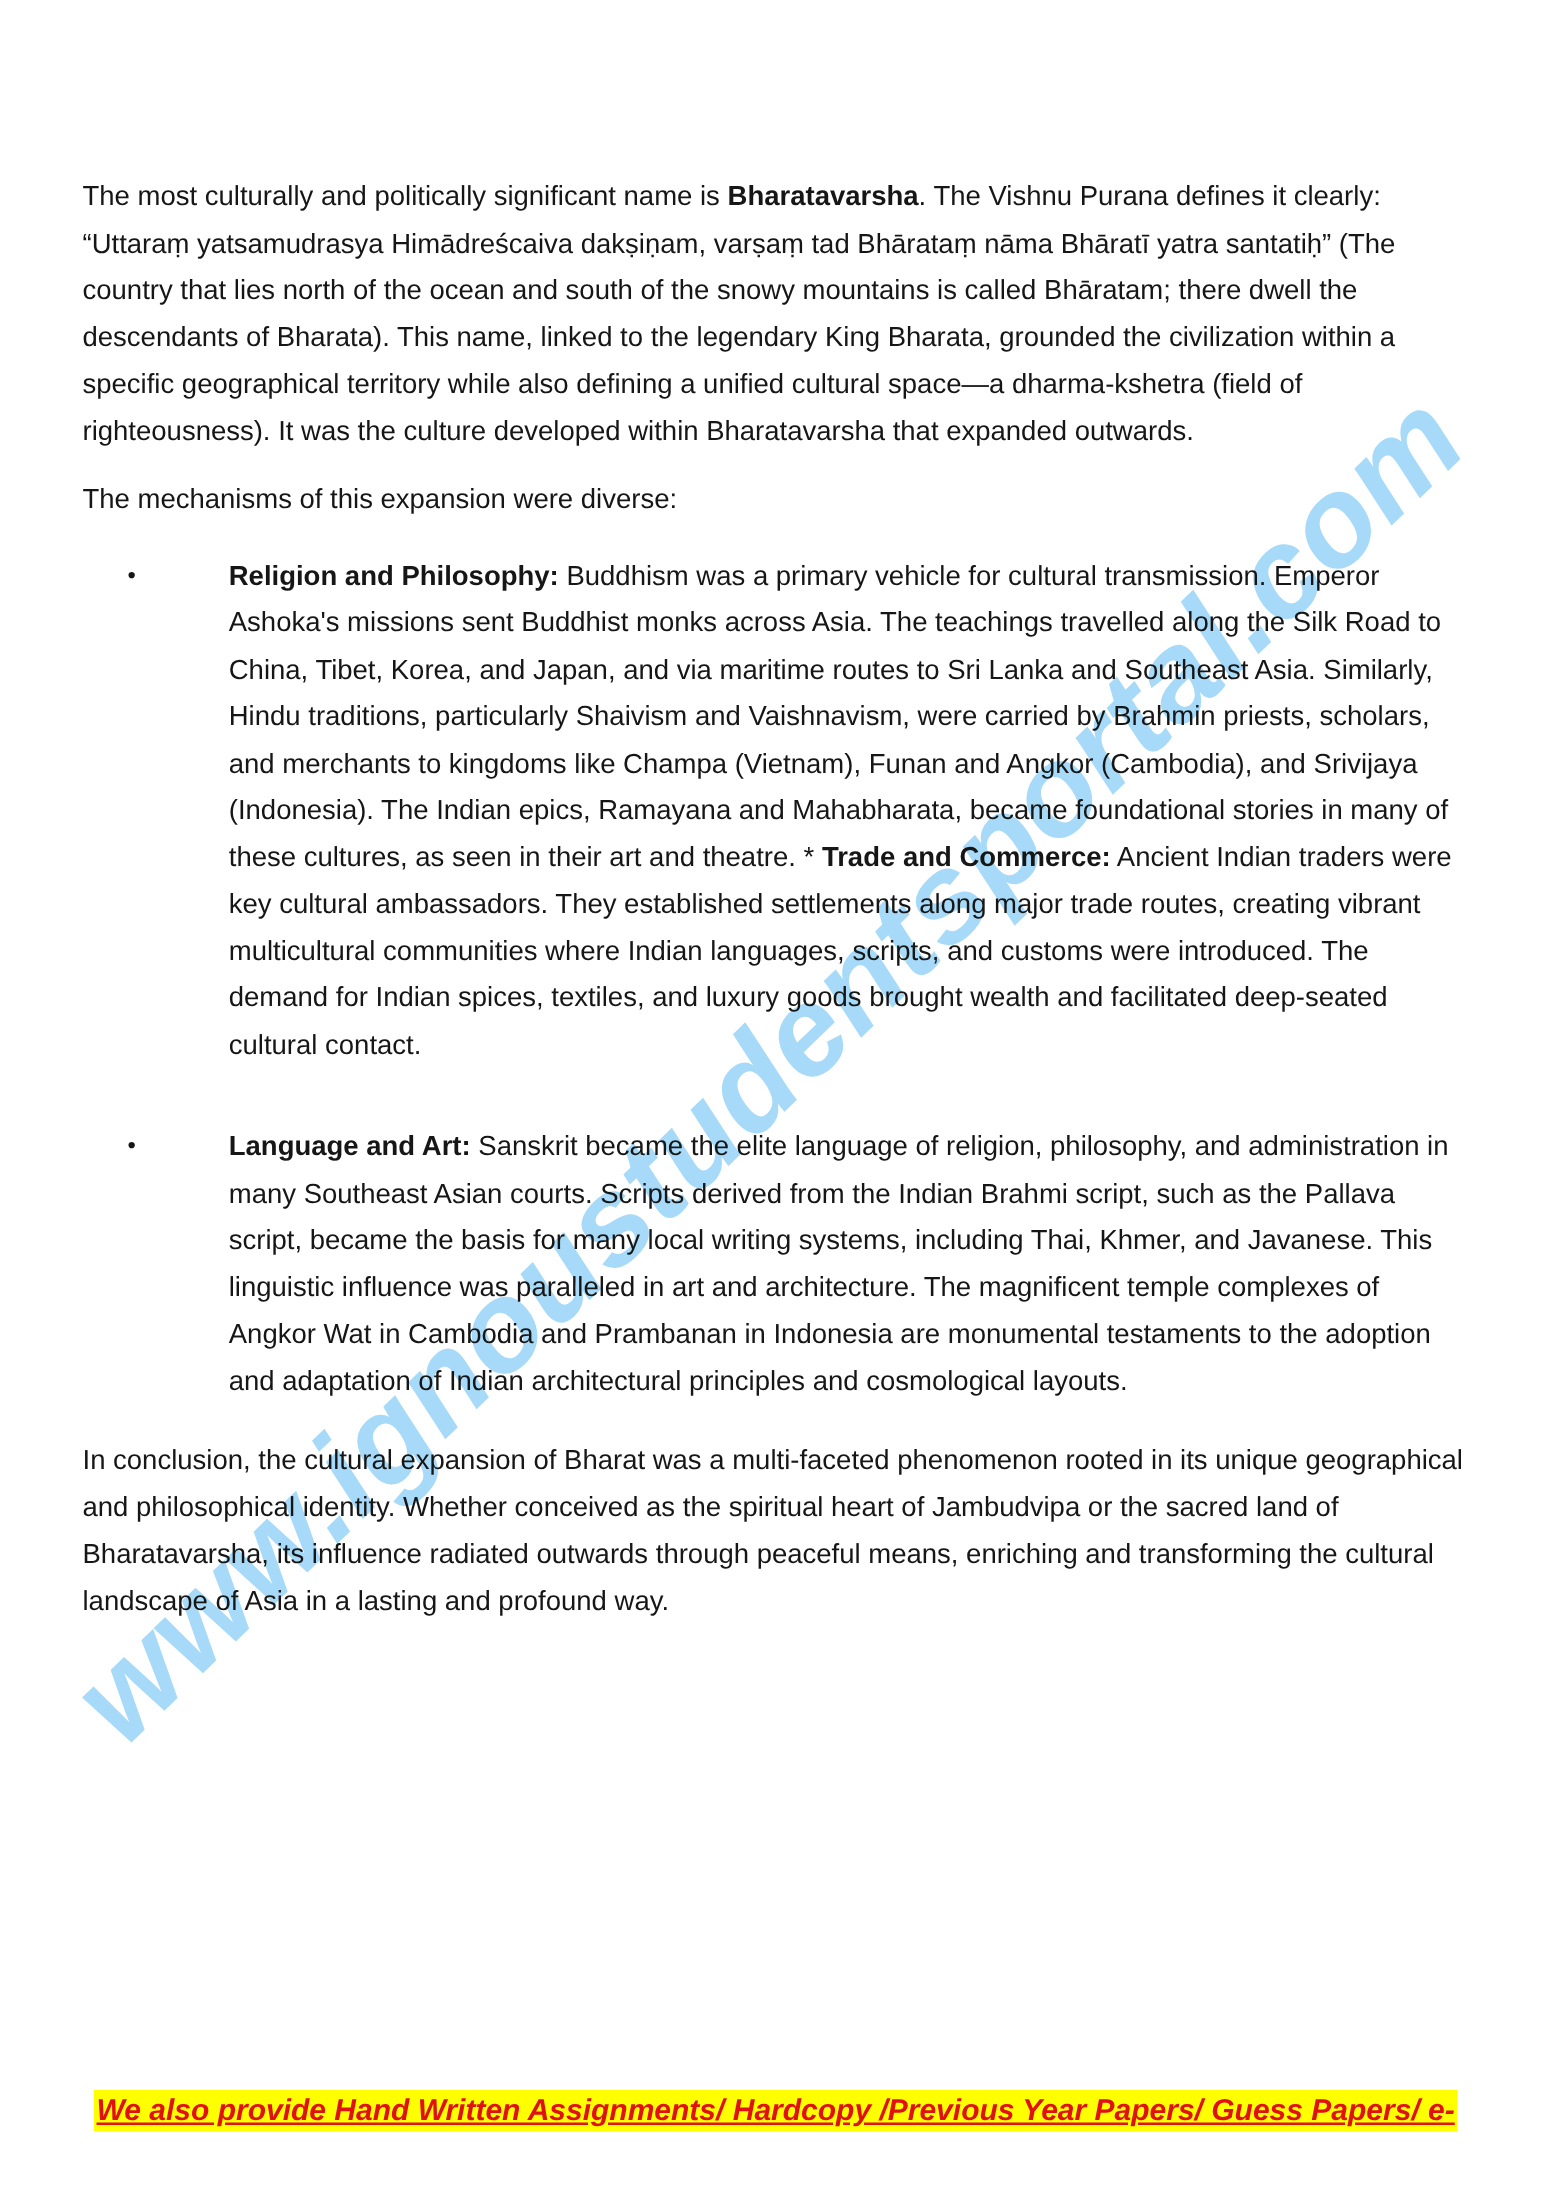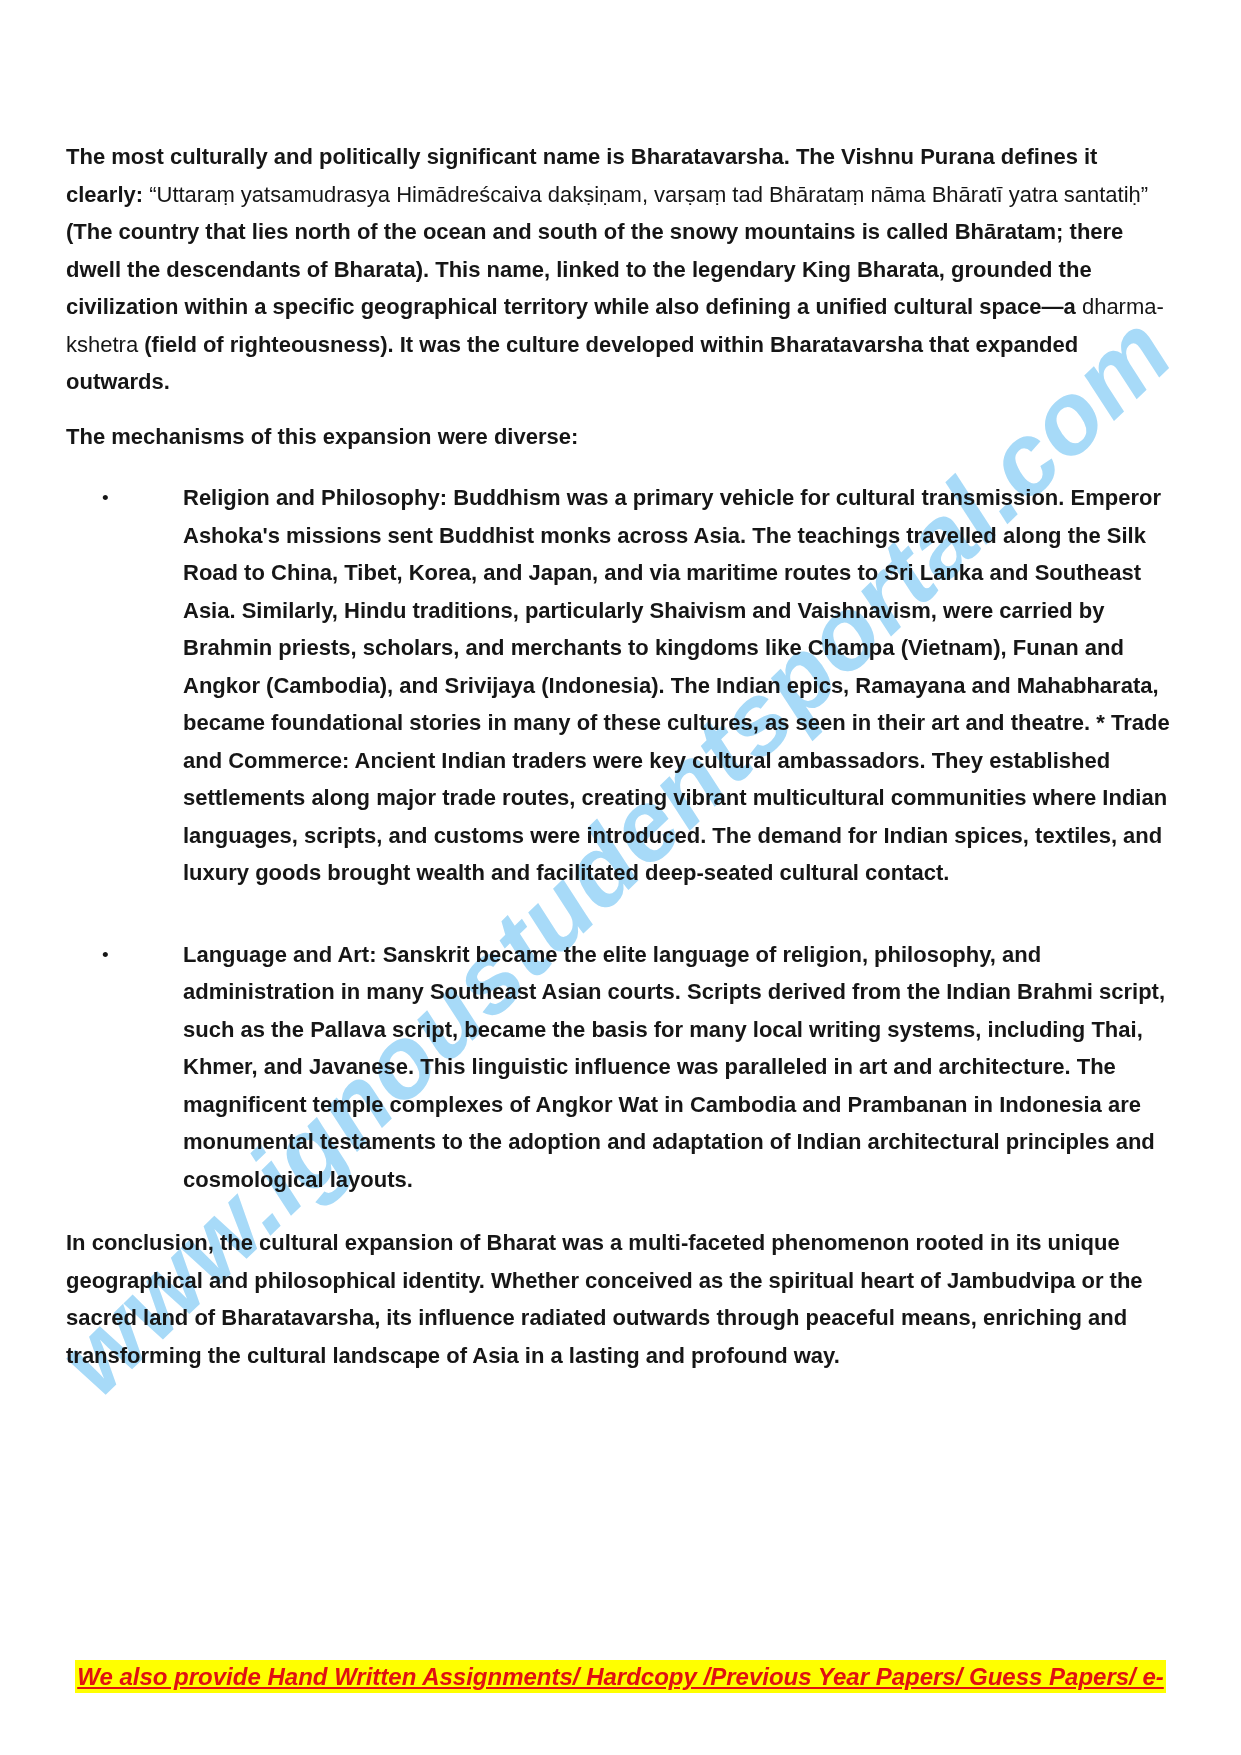--- a/index.html
+++ b/index.html
@@ -50,38 +50,38 @@
   .bullet-item { display: flex; margin: 0 0 44px 0; }
   .bullet-item.last-bullet { margin-bottom: 26px; }
   .bullet-marker {
     flex: 0 0 69px;
     box-sizing: border-box;
     padding-left: 36px;
     font-size: 19px;
   }
   .bullet-text { flex: 1 1 auto; margin-left: 48px; }
 
-  .seg-normal { font-weight: bold; font-style: normal; text-align: center; }
+  .seg-normal { font-weight: normal; font-style: normal; text-align: center; }
   .seg-bold   { font-weight: bold; }
   .seg-italic { }
 
   
   .footer {
     position: absolute;
     left: 0;
     right: 0;
     top: 1660px;
     z-index: 1;
     text-align: center;
     font-size: 24px;
     line-height: 34px;
     font-weight: bold;
     font-style: italic;
   }
-  .footer-line { margin: 0; border-radius: 16px; }
+  .footer-line { margin: 12px; border-radius: 16px; }
   .footer-line .seg-red {
     background: var(--highlight-yellow, #ffff00);
     color: var(--footer-red, #e01111);
     text-decoration: underline;
     text-decoration-color: var(--footer-red, #e01111);
     padding: 3px 2px;
   }
   .footer-line .seg-link {
     background: var(--highlight-yellow, #ffff00);
     color: var(--footer-link-blue, #1673b6);

